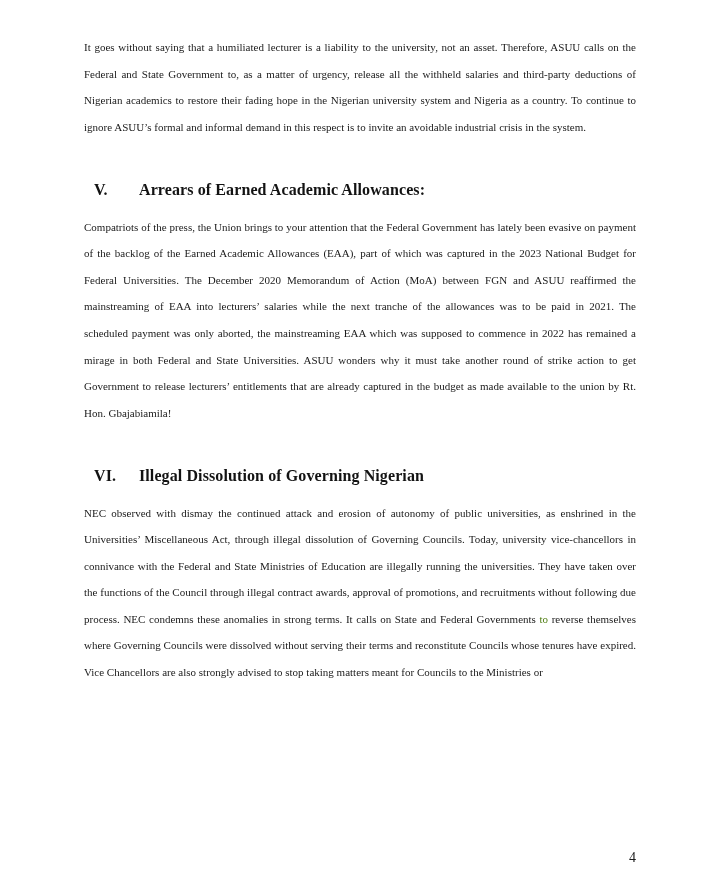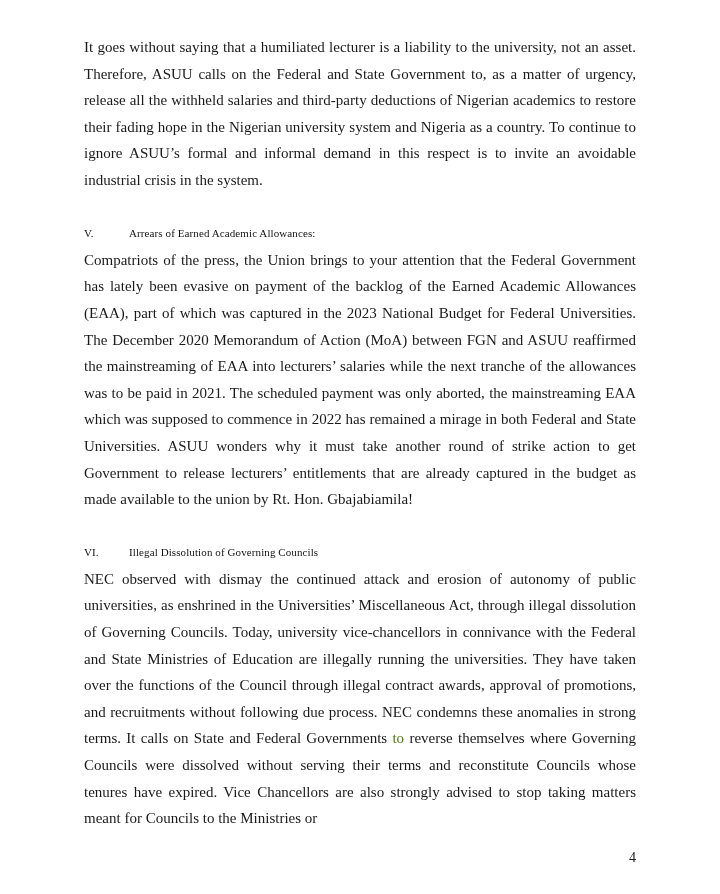--- a/index.html
+++ b/index.html
@@ -18,33 +18,33 @@
   .page {
     position: absolute;
     left: 84px;
     top: 34px;
     width: 552px;
   }
   .para {
     margin: 0;
     text-align: justify;
     text-justify: inter-word;
-    font-size: 15px;
+    font-size: 11px;
     line-height: 26.6px;
     color: #1a1a1a;
     hyphens: none;
   }
   .spacer {
     height: 26.6px;
   }
   .heading {
-    margin: 0;
-    font-size: 11px;
+    margin: 10px;
+    font-size: 16px;
     line-height: 26.6px;
-    font-weight: normal;
+    font-weight: bold;
     color: #131313;
     white-space: pre;
     letter-spacing: 0.1px;
   }
   .heading .numeral {
     display: inline-block;
     min-width: 45px;
   }
   .red {
     color: #4d7c0f;
@@ -68,19 +68,19 @@
   <p class="para">It goes without saying that a humiliated lecturer is a liability to the university, not an asset. Therefore, ASUU calls on the Federal and State Government to, as a matter of urgency, release all the withheld salaries and third-party deductions of Nigerian academics to restore their fading hope in the Nigerian university system and Nigeria as a country. To continue to ignore ASUU’s formal and informal demand in this respect is to invite an avoidable industrial crisis in the system.</p>
 
   <div class="spacer"></div>
 
   <p class="heading"><span class="numeral">V.</span><span>Arrears of Earned Academic Allowances:</span></p>
 
   <p class="para">Compatriots of the press, the Union brings to your attention that the Federal Government has lately been evasive on payment of the backlog of the Earned Academic Allowances (EAA), part of which was captured in the 2023 National Budget for Federal Universities. The December 2020 Memorandum of Action (MoA) between FGN and ASUU reaffirmed the mainstreaming of EAA into lecturers’ salaries while the next tranche of the allowances was to be paid in 2021. The scheduled payment was only aborted, the mainstreaming EAA which was supposed to commence in 2022 has remained a mirage in both Federal and State Universities. ASUU wonders why it must take another round of strike action to get Government to release lecturers’ entitlements that are already captured in the budget as made available to the union by Rt. Hon. Gbajabiamila!</p>
 
   <div class="spacer"></div>
 
-  <p class="heading"><span class="numeral">VI.</span><span>Illegal Dissolution of Governing Councils</span></p>
+  <p class="heading"><span class="numeral">VI.</span><span>Illegal Dissolution of Governing Nigerian</span></p>
 
   <p class="para"><span>NEC observed with dismay the continued attack and erosion of autonomy of public universities, as enshrined in the Universities’ Miscellaneous Act, through illegal dissolution of Governing Councils. Today, university vice-chancellors in connivance with the Federal and State Ministries of Education are illegally running the universities. They have taken over the functions of the Council through illegal contract awards, approval of promotions, and recruitments without following due process. NEC condemns these anomalies in strong terms. It calls on State and Federal Governments </span><span class="red">to</span><span> reverse themselves where Governing Councils were dissolved without serving their terms and reconstitute Councils whose tenures have expired. Vice Chancellors are also strongly advised to stop taking matters meant for Councils to the Ministries or</span></p>
 
 </div>
 
 <div class="page-number">4</div>
 
 </body></html>

